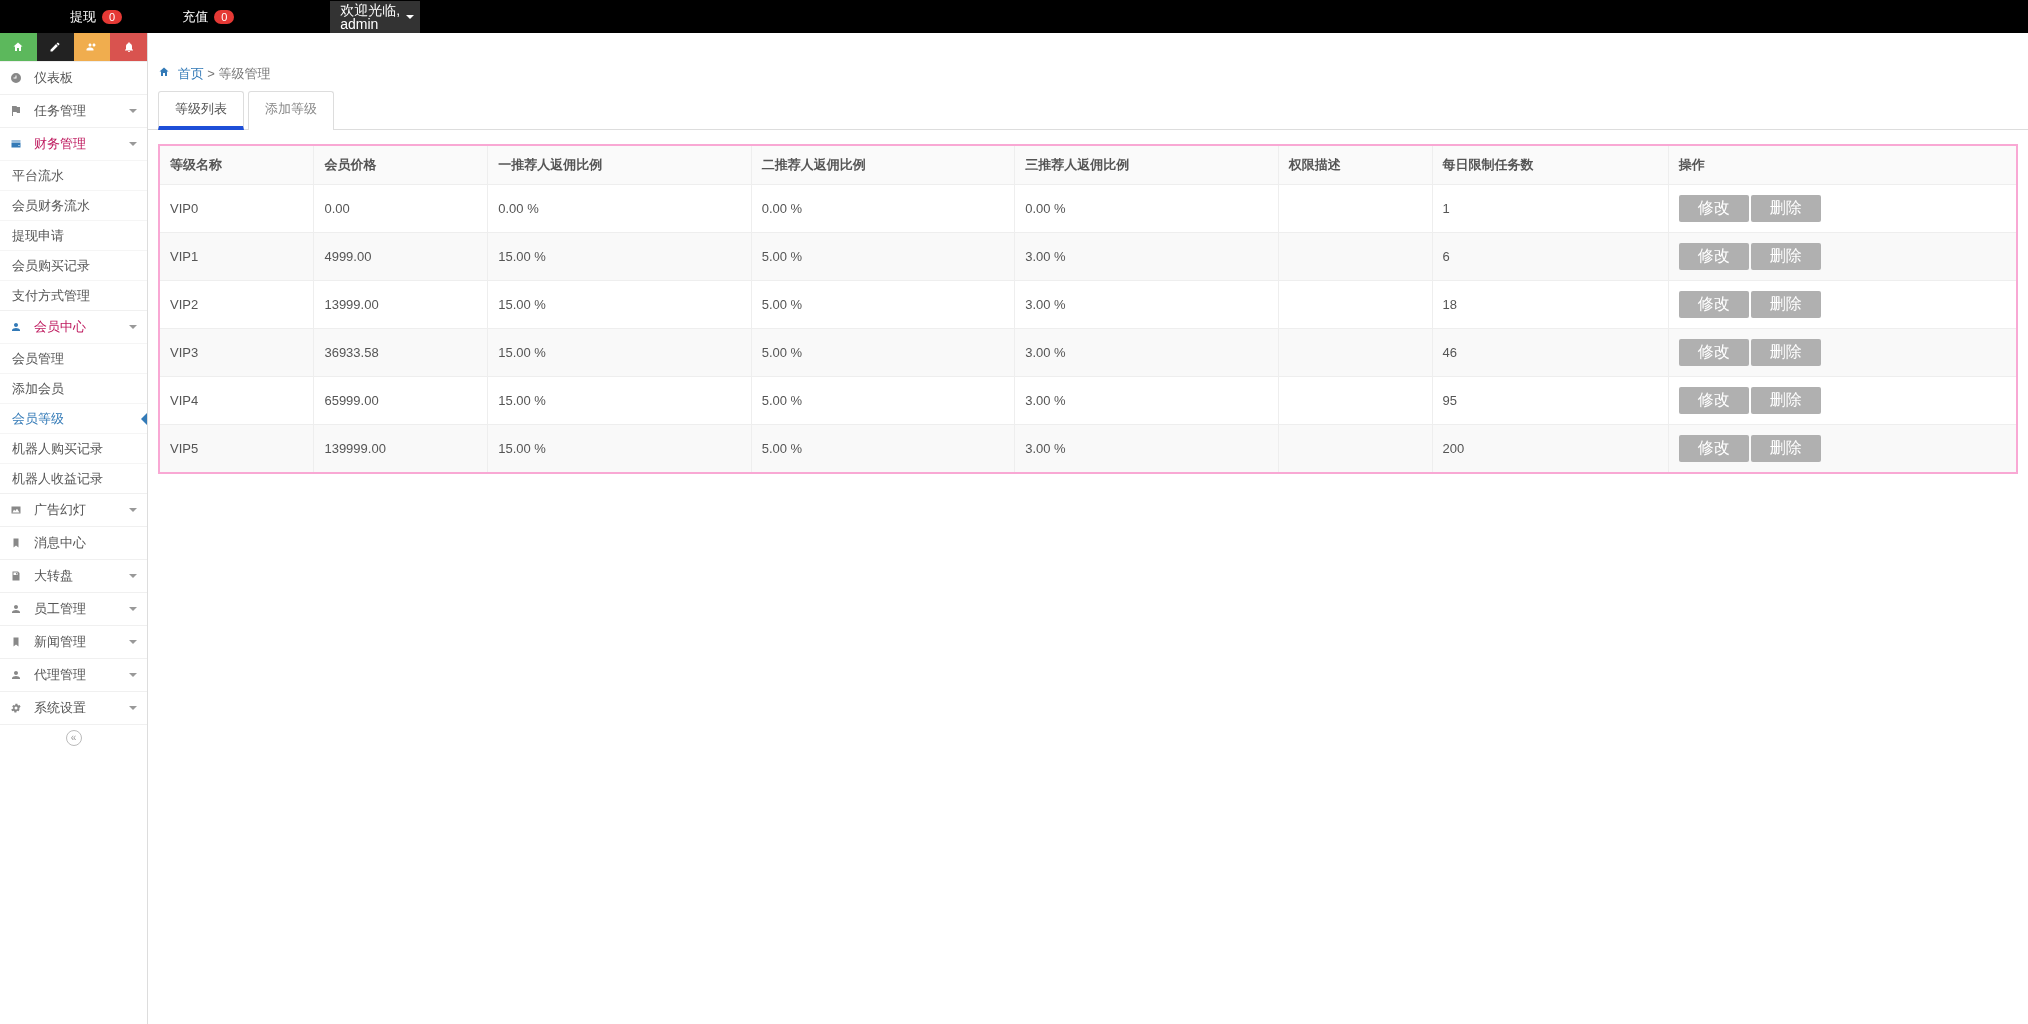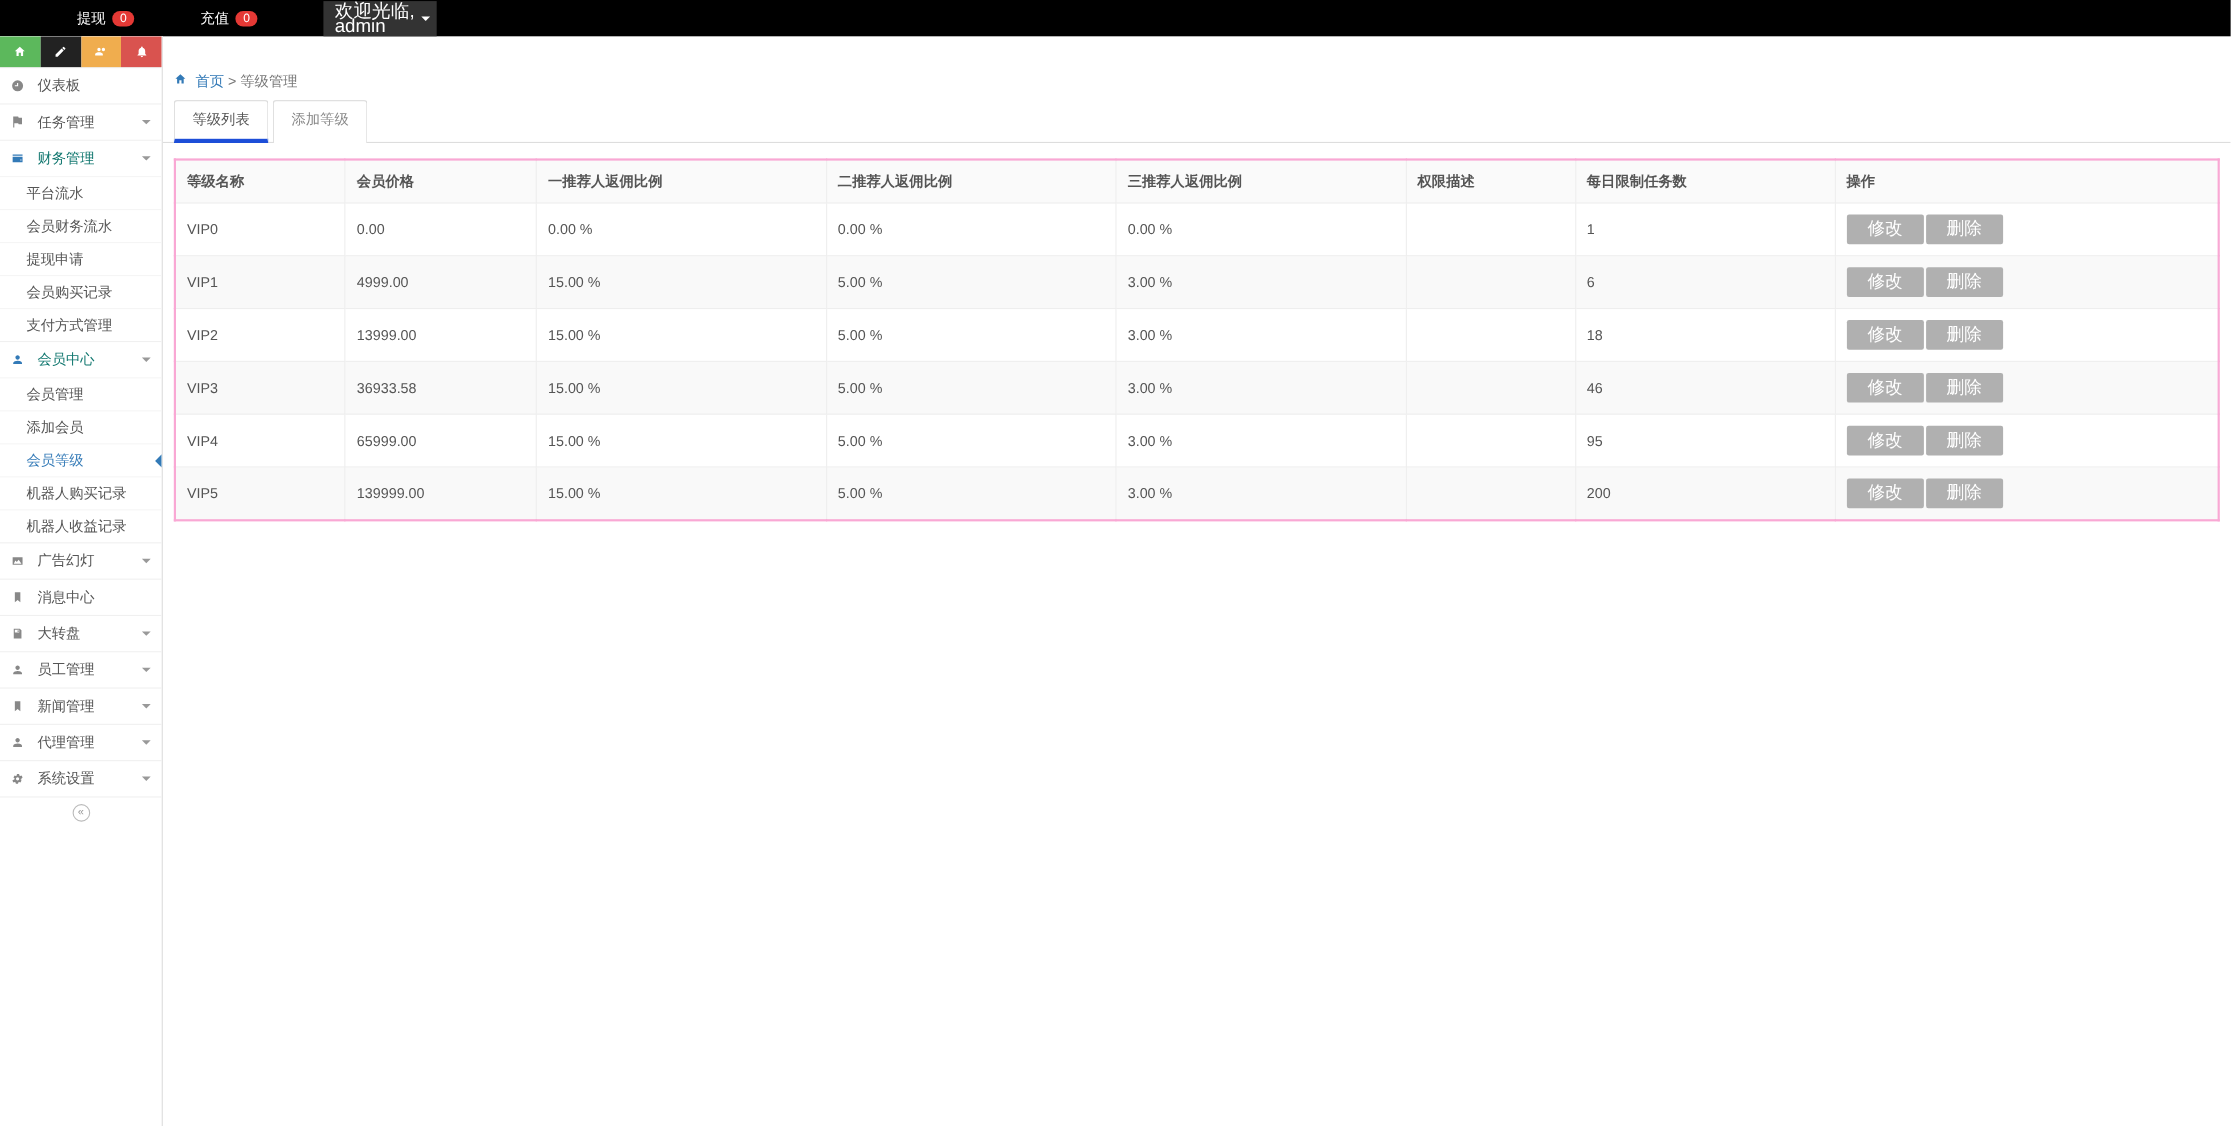--- a/index.html
+++ b/index.html
@@ -27,22 +27,22 @@
   color: #fff;
   border-radius: 10px;
   padding: 1px 7px;
   font-size: 11px;
   min-width: 18px;
   text-align: center;
 }
 .user-box {
   background: #333;
   padding: 2px 20px 2px 10px;
-  margin-left: 60px;
-  font-size: 17px;
+  margin-left: 96px;
+  font-size: 14px;
   line-height: 14px;
   position: relative;
   cursor: pointer;
 }
 .user-box .caret {
   position: absolute;
   right: 6px;
   top: 50%;
   transform: translateY(-50%);
   width: 0; height: 0;
@@ -86,35 +86,35 @@
 }
 .menu-row {
   display: flex;
   align-items: center;
   height: 32px;
   padding: 0 10px;
   cursor: pointer;
   color: #555;
   position: relative;
 }
-.menu-row.active { color: #0f766e; }
+.menu-row.active { color: #be185d; }
 .menu-row .mi-icon { width: 18px; text-align: center; margin-right: 6px; font-size: 12px; }
 .menu-row .mi-label { flex: 1; }
 .menu-row .chev {
   width: 0; height: 0;
   border-left: 4px solid transparent;
   border-right: 4px solid transparent;
   border-top: 4px solid #999;
 }
 .submenu { list-style: none; }
 .submenu li {
   height: 30px;
   display: flex;
   align-items: center;
-  padding-left: 24px;
+  padding-left: 12px;
   cursor: pointer;
   color: #555;
   border-top: 1px solid #f5f5f5;
   position: relative;
 }
 .submenu li.active {
   color: #337ab7;
 }
 .submenu li.active::after {
   content: "";

